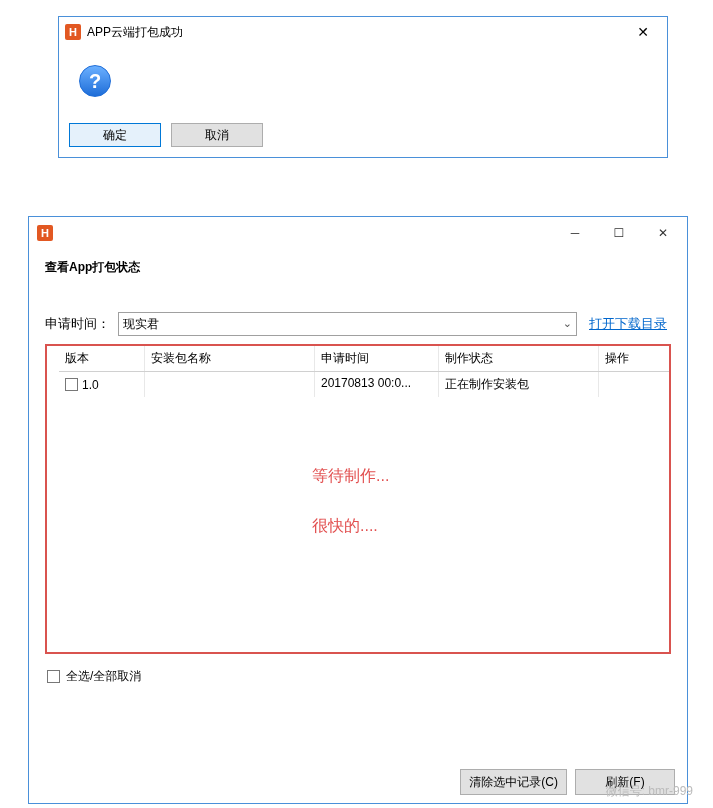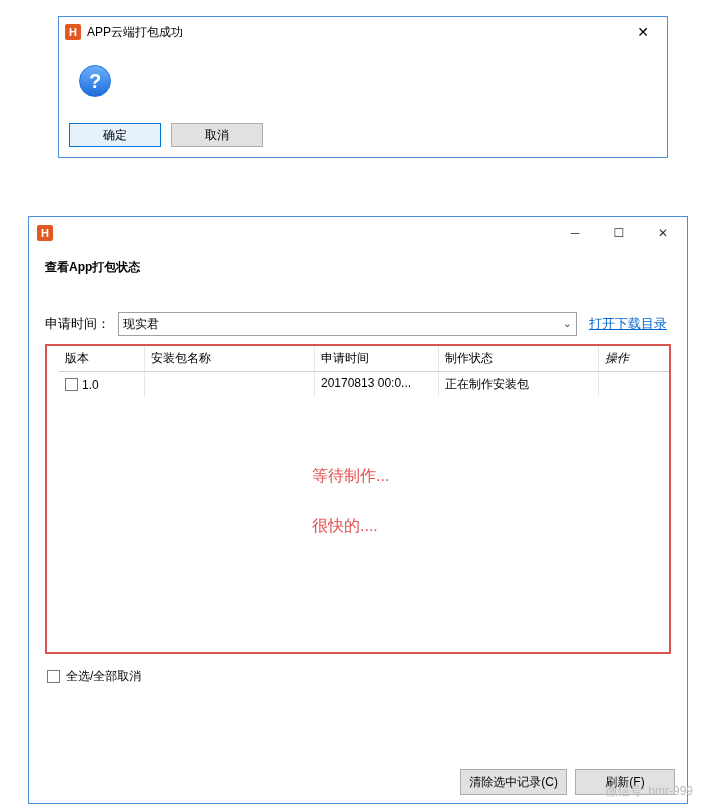--- a/index.html
+++ b/index.html
@@ -32,21 +32,21 @@
     .link { color: #0066cc; text-decoration: underline; font-size: 13px; padding: 0 4px; }
 
     .table-wrap { margin: 8px 16px 6px; border: 2px solid #d9534f; height: 310px; position: relative; padding-left: 12px; }
     .thead { display: flex; border-bottom: 1px solid #d0d0d0; background: #fff; }
     .th, .td { padding: 4px 6px; font-size: 12px; text-align: left; border-right: 1px solid #e8e8e8; white-space: nowrap; overflow: hidden; }
     .th:last-child, .td:last-child { border-right: none; }
     .c1 { width: 86px; }
     .c2 { width: 170px; }
     .c3 { width: 124px; }
     .c4 { width: 160px; }
-    .c5 { width: 70px; font-style: italic; }
+    .c5 { width: 70px; }
     .trow { display: flex; }
     .td.c1 { display: flex; align-items: center; gap: 4px; }
     .chk { width: 13px; height: 13px; border: 1px solid #777; background: #fff; display: inline-block; flex-shrink: 0; }
     .note { position: absolute; left: 265px; font-size: 16px; color: #e25050; }
     .note1 { top: 120px; }
     .note2 { top: 170px; }
 
     .select-all-row { display: flex; align-items: center; padding: 8px 18px; gap: 6px; font-size: 12px; }
     .bottom-bar { position: absolute; bottom: 8px; right: 12px; display: flex; gap: 8px; }
     .btn2 { min-width: 100px; height: 26px; border: 1px solid #adadad; background: #e1e1e1; font-size: 12px; padding: 0 8px; cursor: pointer; }

